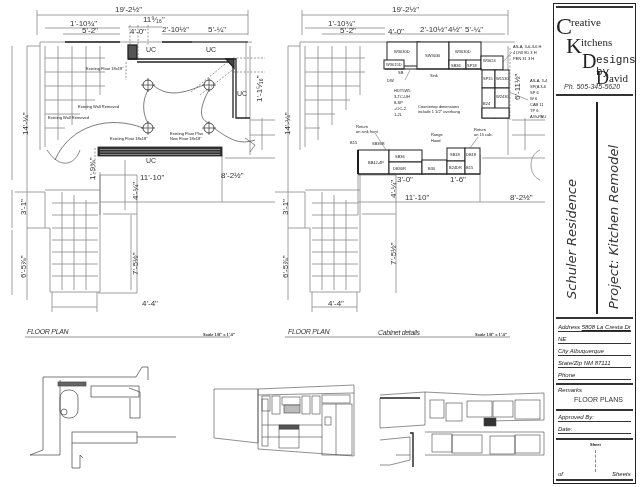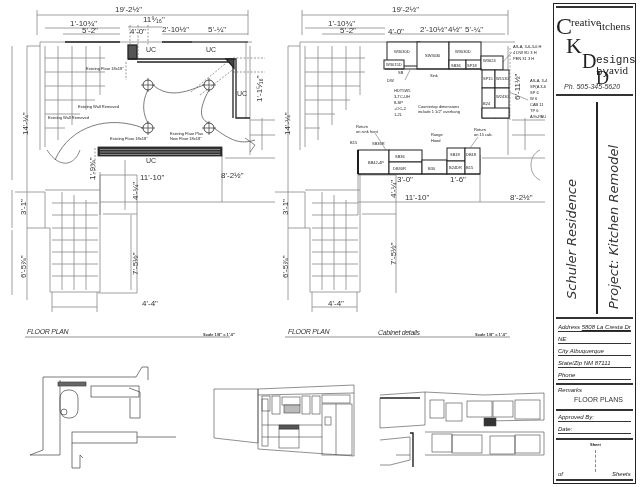--- a/index.html
+++ b/index.html
@@ -427,25 +427,25 @@
       <line x1="396" y1="455" x2="410" y2="455"></line>
     </g>
   </svg>
 
   <div class="title-block">
     <div class="tb-sep" style="top:2px;"></div>
     <div class="tb-logo">
       <span class="logo-line" style="left:2px; top:5px; font-size:24px;">C</span>
       <span class="logo-line" style="left:17px; top:8px;">reative</span>
       <span class="logo-line" style="left:12px; top:25px; font-size:22px;">K</span>
-      <span class="logo-line" style="left:27px; top:12px;margin-left:18px;">itchens</span>
+      <span class="logo-line" style="left:27px; top:28px;">itchens</span>
       <span class="logo-line" style="left:28px; top:42px; font-size:20px;">D</span>
       <span class="logo-line" style="left:42px; top:46px;font-family:Liberation Mono, monospace;">esigns by</span>
       <span class="logo-line" style="left:42px; top:60px; font-size:18px;">D</span>
-      <span class="logo-line" style="left:55px; top:56px;">avid</span>
+      <span class="logo-line" style="left:55px; top:64px;">avid</span>
     </div>
     <div class="tb-phone">Ph. 505-345-5620</div>
     <div class="tb-sep" style="top:90px;"></div>
     <div class="tb-vline"></div>
     <div class="tb-vtext" style="left:10px; top:295px;">Schuler Residence</div>
     <div class="tb-vtext" style="left:52px; top:305px;">Project: Kitchen Remodel</div>
     <div class="tb-sep" style="top:313px;"></div>
 
     <div class="tb-field" style="top:318px;">
       <span>Address</span>

